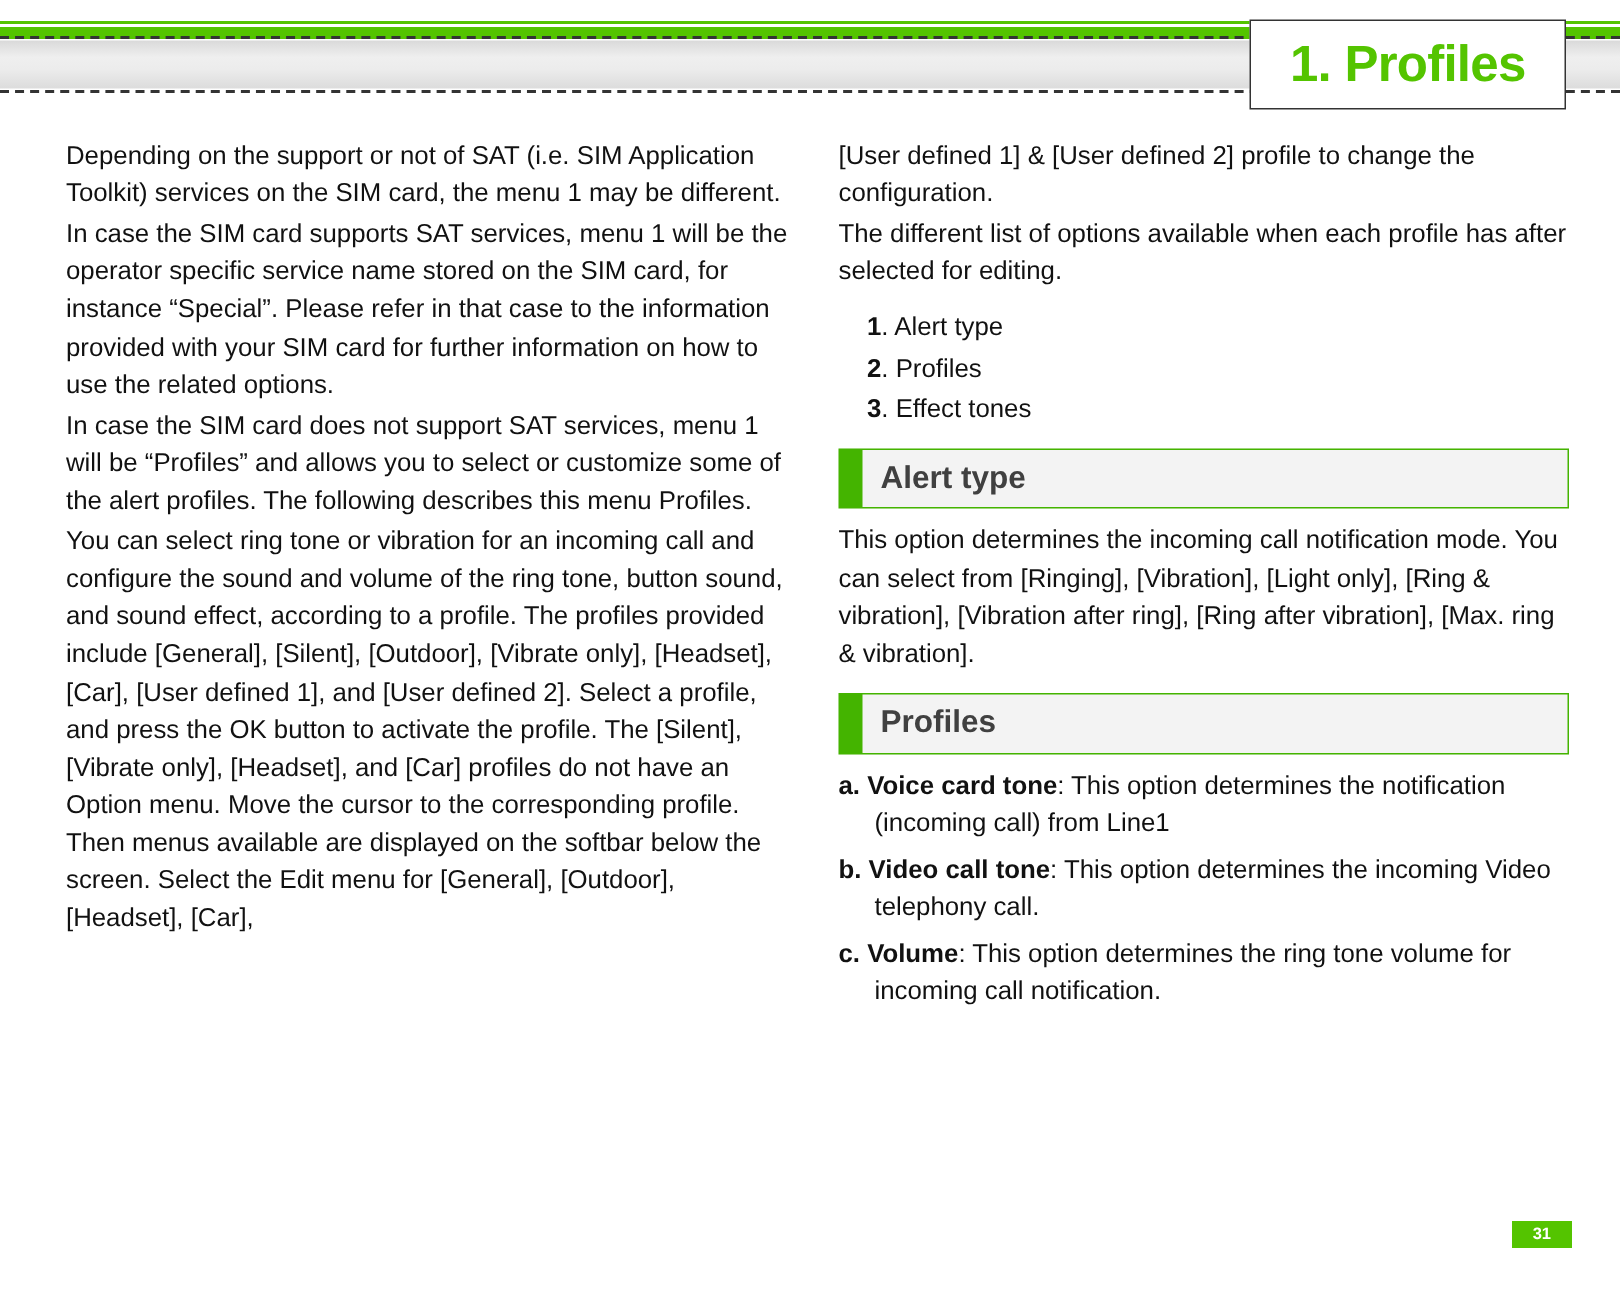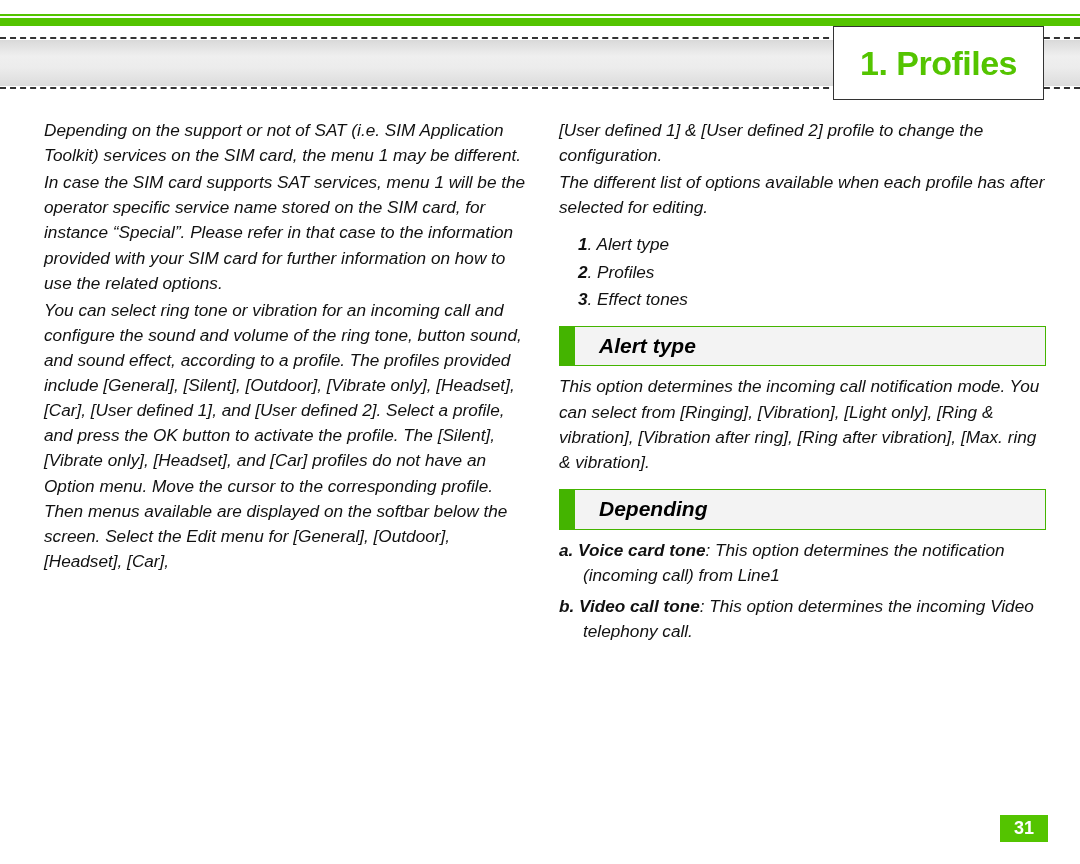--- a/index.html
+++ b/index.html
@@ -12,22 +12,22 @@
     color: #111;
     overflow: hidden;
   }
   .top-bars {
     padding-top: 14px;
   }
   .thin-green-line { height: 2px; background: #54c400; margin-bottom: 2px; }
   .thick-green-line { height: 8px; background: #54c400; }
   .header-band {
     position: relative;
-    height: 46px;
-    margin-top: 14px;
+    height: 32px;
+    margin-top: 1px;
     background: linear-gradient(#d9d9d9 0%, #efefef 35%, #ececec 60%, #dcdcdc 100%);
   }
   .dash-line {
     height: 0;
     border-top: 2px dashed #333;
   }
   .dash-top { position: absolute; left: 0; right: 0; top: -3px; }
   .dash-bot { position: absolute; left: 0; right: 0; bottom: -3px; }
   .chapter-box {
     position: absolute;
@@ -45,45 +45,44 @@
     font-weight: bold;
     font-size: 34px;
     letter-spacing: -0.5px;
   }
   .content {
     display: flex;
     gap: 28px;
     padding: 32px 34px 0 44px;
     font-size: 17.2px;
     line-height: 1.46;
-    font-style: italic;
   }
   .col { flex: 1 1 0; }
   .section-header {
     background: #f3f3f3;
     border: 1px solid #44b400;
     border-left-width: 16px;
-    color: #000000;
+    color: #404040;
     font-weight: bold;
     font-size: 21px;
-    padding: 4px 24px;
+    padding: 4px 12px;
     margin: 14px 0 8px 0;
   }
   p { margin: 0 0 2px 0; }
   .hang { padding-left: 18px; text-indent: -18px; margin-bottom: 2px; margin-left: 19px; }
   .hang-d { padding-left: 24px; text-indent: -24px; margin-bottom: 6px; }
   b { font-weight: bold; }
   .page-number {
     position: absolute;
     right: 32px;
-    bottom: 22px;
+    bottom: 32px;
     background: #54c400;
     color: #fff;
     font-weight: bold;
-    font-size: 18px;
+    font-size: 11px;
     padding: 3px 14px;
   }
 </style>
 </head>
 <body>
 
 <div class="top-bars">
   <div class="thin-green-line"></div>
   <div class="thick-green-line"></div>
 </div>
@@ -93,33 +92,35 @@
   <div class="dash-line dash-bot"></div>
   <div class="chapter-box">
     <span>1. Profiles</span>
   </div>
 </div>
 
 <div class="content">
   <div class="col">
     <p>Depending on the support or not of SAT (i.e. SIM Application Toolkit) services on the SIM card, the menu 1 may be different.</p>
     <p>In case the SIM card supports SAT services, menu 1 will be the operator specific service name stored on the SIM card, for instance “Special”. Please refer in that case to the information provided with your SIM card for further information on how to use the related options.</p>
+    <p>In case the SIM card does not support SAT services, menu 1 will be “Profiles” and allows you to select or customize some of the alert profiles. The following describes this menu Profiles.</p>
     <p>You can select ring tone or vibration for an incoming call and configure the sound and volume of the ring tone, button sound, and sound effect, according to a profile. The profiles provided include [General], [Silent], [Outdoor], [Vibrate only], [Headset], [Car], [User defined 1], and [User defined 2]. Select a profile, and press the OK button to activate the profile. The [Silent], [Vibrate only], [Headset], and [Car] profiles do not have an Option menu. Move the cursor to the corresponding profile. Then menus available are displayed on the softbar below the screen. Select the Edit menu for [General], [Outdoor], [Headset], [Car],</p>
   </div>
 
   <div class="col">
     <p>[User defined 1] &amp; [User defined 2] profile to change the configuration.</p>
     <p>The different list of options available when each profile has after selected for editing.</p>
     <div style="height:10px;"></div>
     <div class="hang"><b>1</b><span>. Alert type</span></div>
     <div class="hang"><b>2</b><span>. Profiles</span></div>
     <div class="hang"><b>3</b><span>. Effect tones</span></div>
 
     <div class="section-header">Alert type</div>
     <p>This option determines the incoming call notification mode. You can select from [Ringing], [Vibration], [Light only], [Ring &amp; vibration], [Vibration after ring], [Ring after vibration], [Max. ring &amp; vibration].</p>
 
-    <div class="section-header">Depending</div>
+    <div class="section-header">Profiles</div>
     <div class="hang-d"><b>a</b><b>. Voice card tone</b><span>: This option determines the notification (incoming call) from Line1</span></div>
     <div class="hang-d"><b>b</b><b>. Video call tone</b><span>: This option determines the incoming Video telephony call.</span></div>
+    <div class="hang-d"><b>c</b><b>. Volume</b><span>: This option determines the ring tone volume for incoming call notification.</span></div>
   </div>
 </div>
 
 <div class="page-number">31</div>
 
 </body></html>

